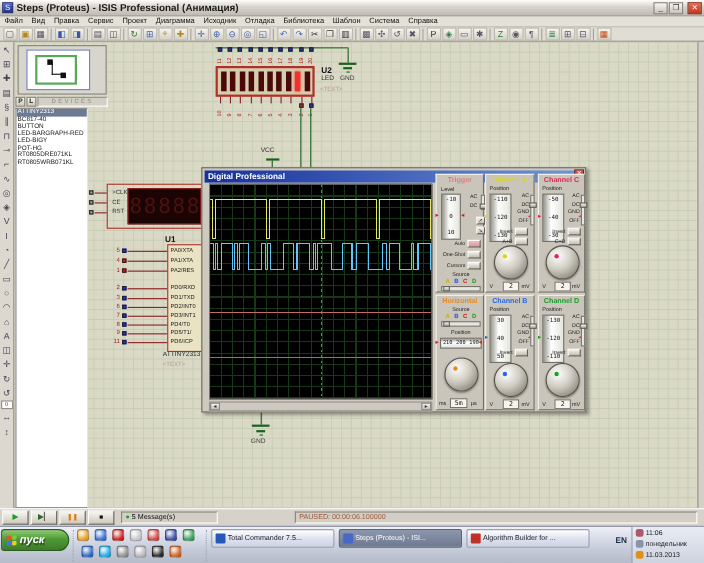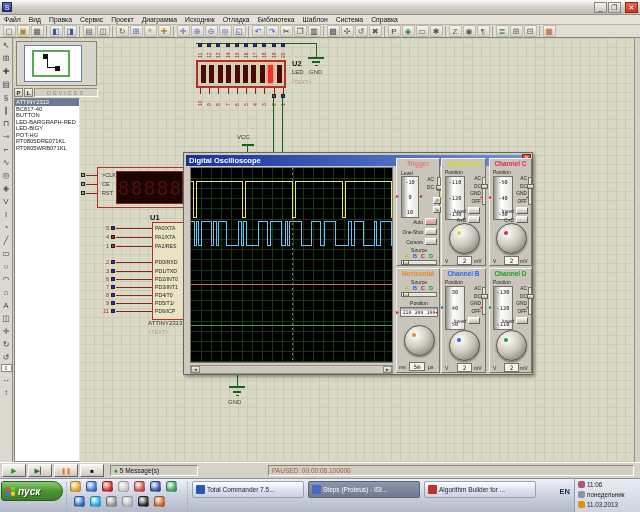--- a/index.html
+++ b/index.html
@@ -99,20 +99,21 @@
 #enbox{position:absolute;right:70px;top:8px;font-size:7.5px;font-weight:bold;color:#1a2a4a}
 .qlsep{position:absolute;width:2px;height:28px;top:3px;border-left:1px dotted #9aa2b4}
 </style>
 </head>
 <body>
 
 <div id="root">
 
   <div id="titlebar">
     <span id="appicon">S</span>
+    <span id="titletext">Steps (Proteus) - ISIS Professional (Анимация)</span>
     <span class="wbtn" style="right:33px">_</span>
     <span class="wbtn" style="right:19px">❐</span>
     <span class="wbtn close" style="right:2px">✕</span>
   </div>
 
   <div id="menubar">
       <span class="mitem">Файл</span>
       <span class="mitem">Вид</span>
       <span class="mitem">Правка</span>
       <span class="mitem">Сервис</span>
@@ -363,21 +364,21 @@
       <div class="dev">BC817-40</div>
       <div class="dev">BUTTON</div>
       <div class="dev">LED-BARGRAPH-RED</div>
       <div class="dev">LED-BIGY</div>
       <div class="dev">POT-HG</div>
       <div class="dev">RT0805DRE071KL</div>
       <div class="dev">RT0805WRB071KL</div>
     </div>
 
   <div id="scope">
-    <div id="scopetitle">Digital Oscilloscope</div>
+    <div id="scopetitle">Digital Professional</div>
     <div id="scopeclose">✕</div>
     <div id="screen">
         <svg width="201" height="194" style="position: absolute; left: 0px; top: 0px; shape-rendering: crispedges;">
           <line x1="10.2" y1="0" x2="10.2" y2="194" stroke="#163816"></line>
           <line x1="20.4" y1="0" x2="20.4" y2="194" stroke="#163816"></line>
           <line x1="30.599999999999998" y1="0" x2="30.599999999999998" y2="194" stroke="#163816"></line>
           <line x1="40.8" y1="0" x2="40.8" y2="194" stroke="#163816"></line>
           <line x1="51" y1="0" x2="51" y2="194" stroke="#163816"></line>
           <line x1="61.2" y1="0" x2="61.2" y2="194" stroke="#163816"></line>
           <line x1="71.4" y1="0" x2="71.4" y2="194" stroke="#163816"></line>

